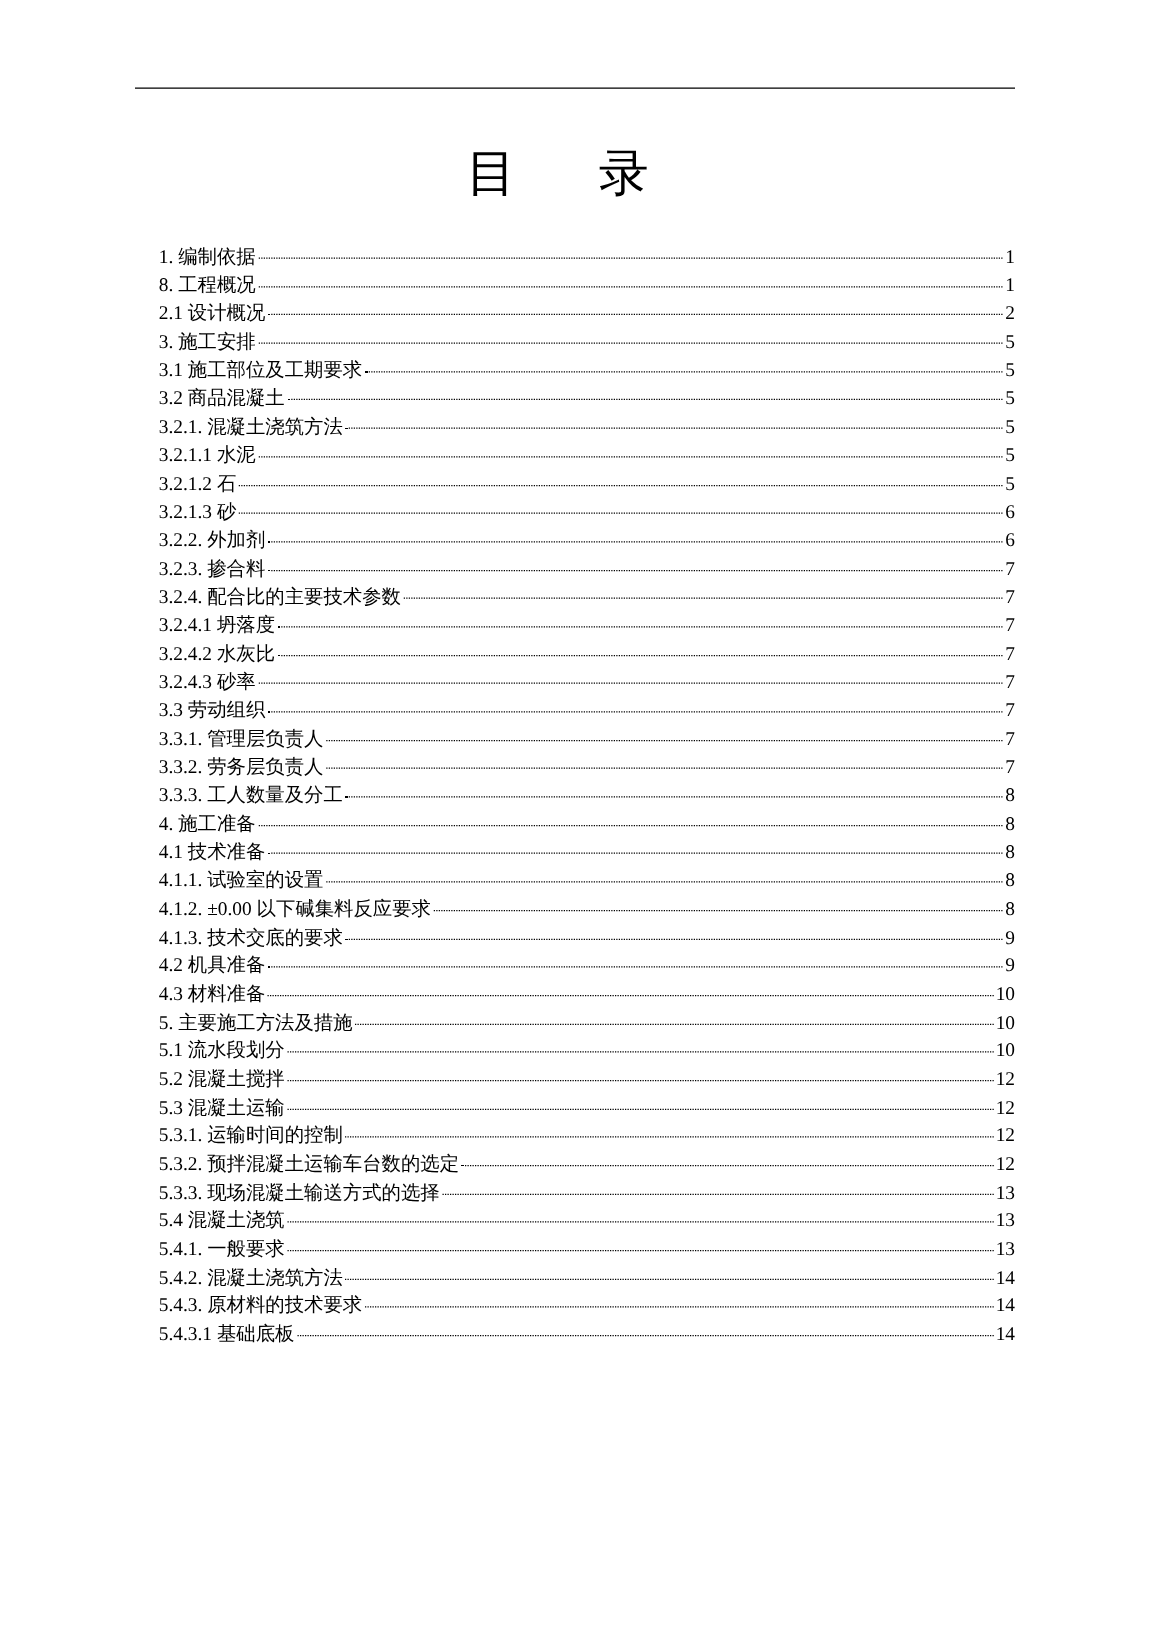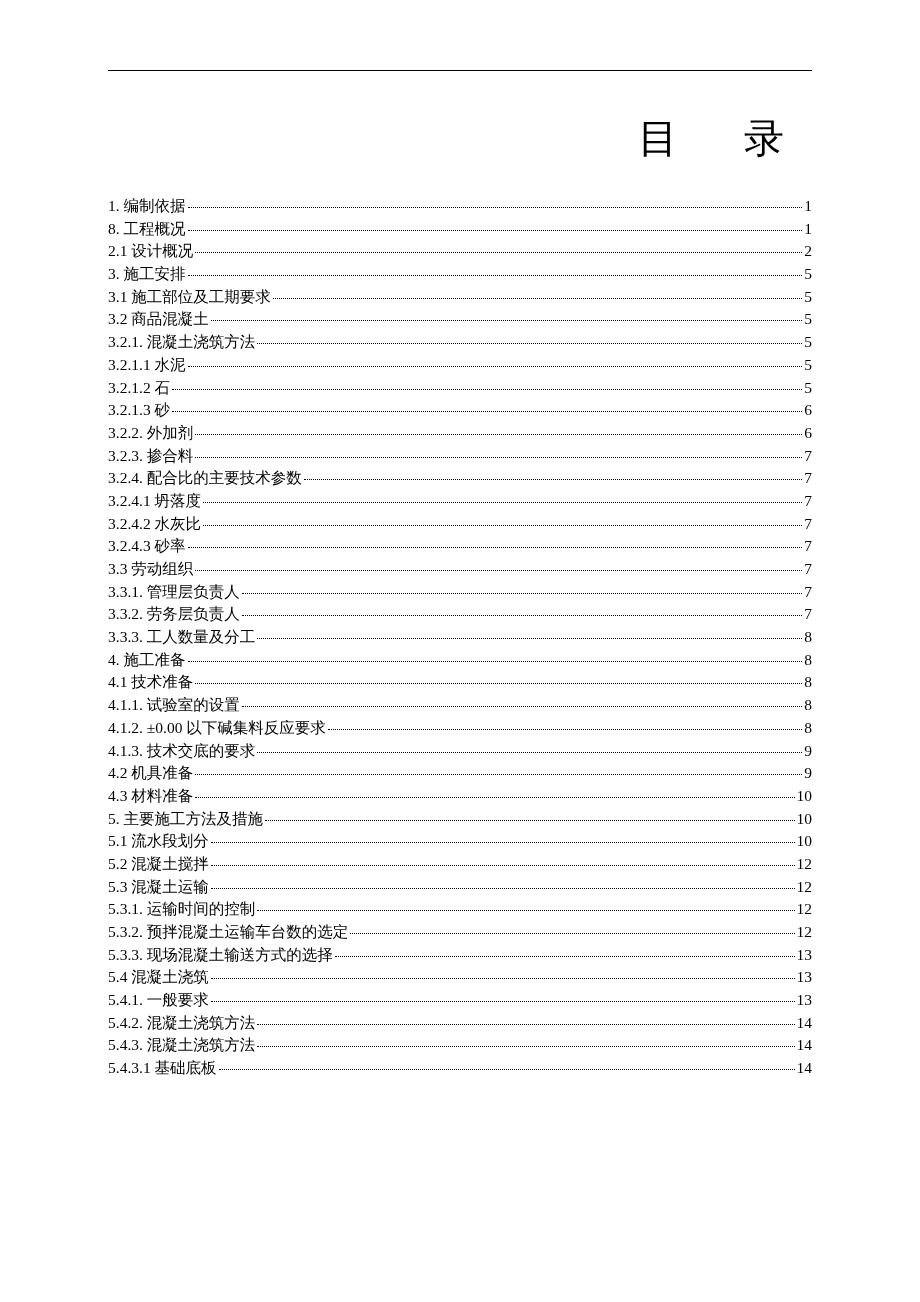--- a/index.html
+++ b/index.html
@@ -11,39 +11,40 @@
       position: relative;
     }
     .page {
       padding: 70px 108px 60px 108px;
     }
     .header-line {
       border-top: 1.5px solid #000;
       margin-bottom: 40px;
     }
     .title {
-      text-align: right;
+      text-align: center;
       font-size: 40px;
       font-weight: normal;
       letter-spacing: 28px;
       margin-bottom: 32px;
       font-family: "SimSun", "宋体", serif;
     }
     .toc {
       font-size: 15.5px;
       line-height: 1.0;
     }
     .toc-row {
       display: flex;
       align-items: baseline;
       margin-bottom: 7.2px;
       white-space: nowrap;
     }
     .toc-label {
       flex: 0 0 auto;
+      margin-left: 19px;
     }
     .toc-dots {
       flex: 1 1 auto;
       border-bottom: 1.5px dotted #000;
       margin: 0 2px;
       position: relative;
       top: -3px;
       min-width: 10px;
     }
     .toc-page {
@@ -236,21 +237,21 @@
         <span class="toc-label">5.4.1.  一般要求</span>
         <span class="toc-dots"></span>
         <span class="toc-page">13</span>
       </div>
       <div class="toc-row">
         <span class="toc-label">5.4.2.  混凝土浇筑方法</span>
         <span class="toc-dots"></span>
         <span class="toc-page">14</span>
       </div>
       <div class="toc-row">
-        <span class="toc-label">5.4.3.  混凝土浇筑方法</span>
+        <span class="toc-label">5.4.3.  原材料的技术要求</span>
         <span class="toc-dots"></span>
         <span class="toc-page">14</span>
       </div>
       <div class="toc-row">
         <span class="toc-label">5.4.3.1  基础底板</span>
         <span class="toc-dots"></span>
         <span class="toc-page">14</span>
       </div>
     </div>
 </div>

